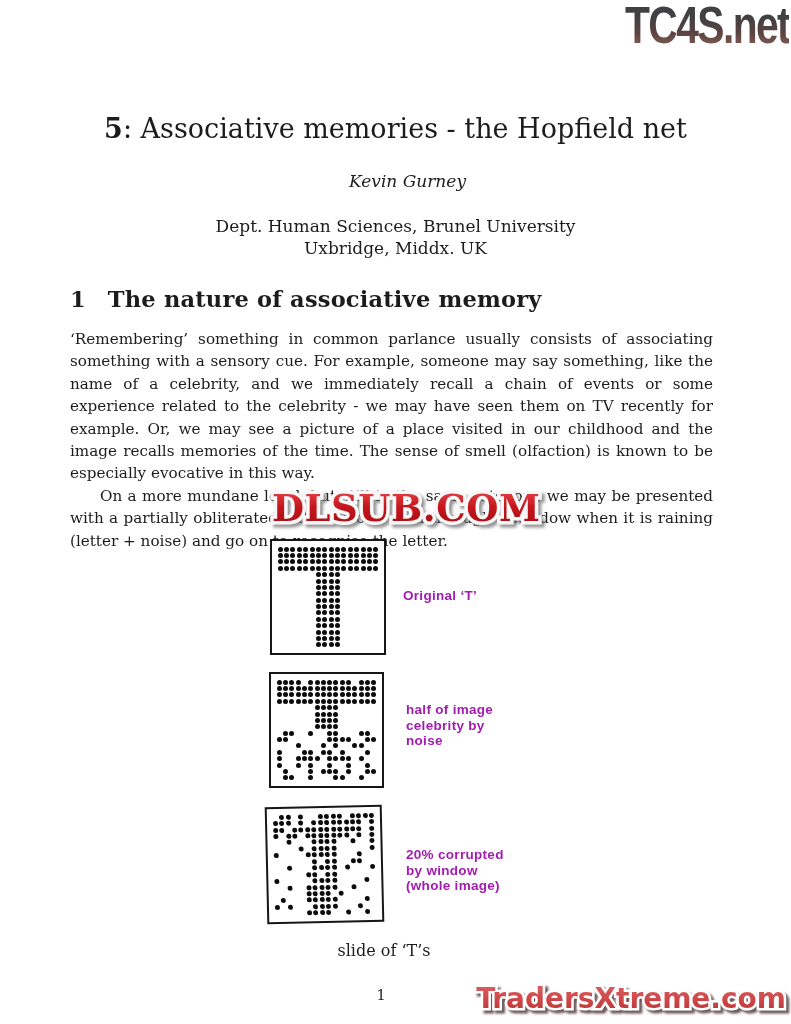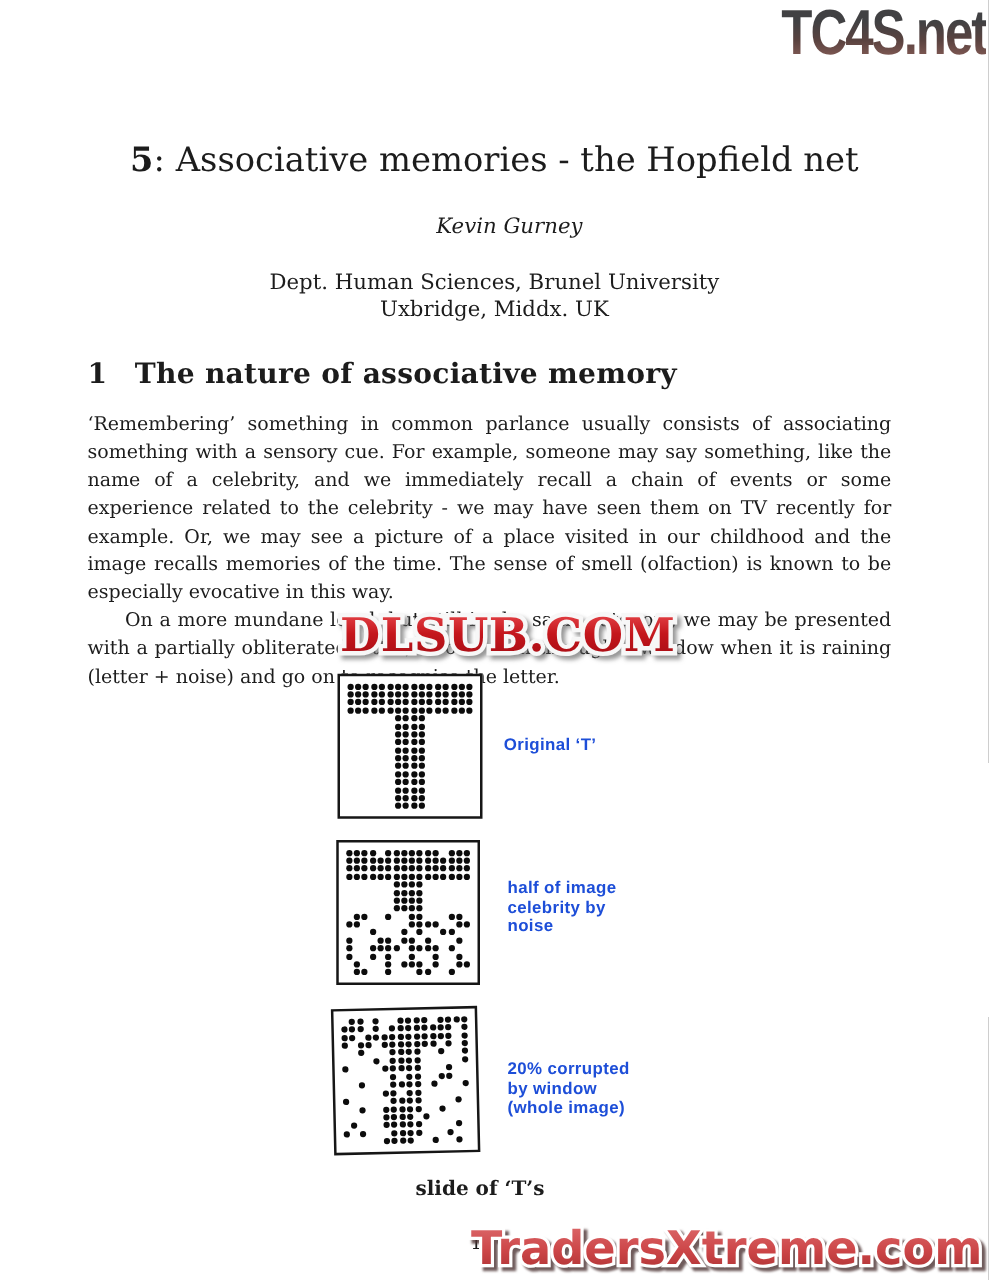--- a/index.html
+++ b/index.html
@@ -41,21 +41,21 @@
   @supports (-webkit-background-clip: text){
     .wm-dlsub .fill{
       background:linear-gradient(180deg, var(--dlsub-red-light,#e8474c) 6%, var(--dlsub-red,#c4161c) 48%, var(--dlsub-red-dark,#a50d14) 96%);
       -webkit-background-clip:text; background-clip:text; color:transparent;
     }
   }
 
   .wm-tx{
     position:absolute; right:5px; top:980px;
     font-family:"DejaVu Sans", sans-serif; font-weight:bold;
-    font-size:37px; line-height:38px; letter-spacing:0px;
+    font-size:28px; line-height:38px; letter-spacing:0px;
   }
   .wm-tx .stroke{
     -webkit-text-stroke:5px #ffffff;
     filter:drop-shadow(3px 3px 1px rgba(75,50,50,0.8));
   }
   .wm-tx .fill{color:var(--tx-red,#cc4547);}
   @supports (-webkit-background-clip: text){
     .wm-tx .fill{
       background:linear-gradient(180deg, var(--tx-red-light,#d96163) 10%, var(--tx-red,#cc4547) 55%, var(--tx-red-dark,#b03436) 95%);
       -webkit-background-clip:text; background-clip:text; color:transparent;
@@ -90,31 +90,31 @@
   #fig2-box{left:269px; top:672px; width:101px; height:102px;}
   #fig3-box{left:266px; top:806px; width:103px; height:103px; transform:rotate(-1.3deg);}
 
   .dotgrid{display:grid; width:100%; height:100%;}
   .dotgrid .cell{display:flex; align-items:center; justify-content:center;}
   .dotgrid .dot{width:5px; height:5px; border-radius:50%; background:#0c0c0c;}
 
   .fig-label{
     position:absolute;
     font-family:"Liberation Sans", sans-serif; font-weight:bold;
-    font-size:13.5px; line-height:15.5px; color:#1d4ed8; letter-spacing:0.3px;
+    font-size:13.5px; line-height:15.5px; color:#a21caf; letter-spacing:0.3px;
     white-space:nowrap;
   }
   #fig1-label{left:403px; top:588px;}
   #fig2-label{left:406px; top:702px;}
   #fig3-label{left:406px; top:847px;}
 
   
   .caption{
     position:absolute; top:941px; left:0; width:768px; text-align:center;
-    font-weight:bold; font-size:16px;
+    font-weight:normal; font-size:16px;
   }
   .pageno{
     position:absolute; top:987px; left:0; width:762px; text-align:center;
     font-size:14.5px;
   }
 </style>
 </head>
 <body>
 
 <div class="page">

